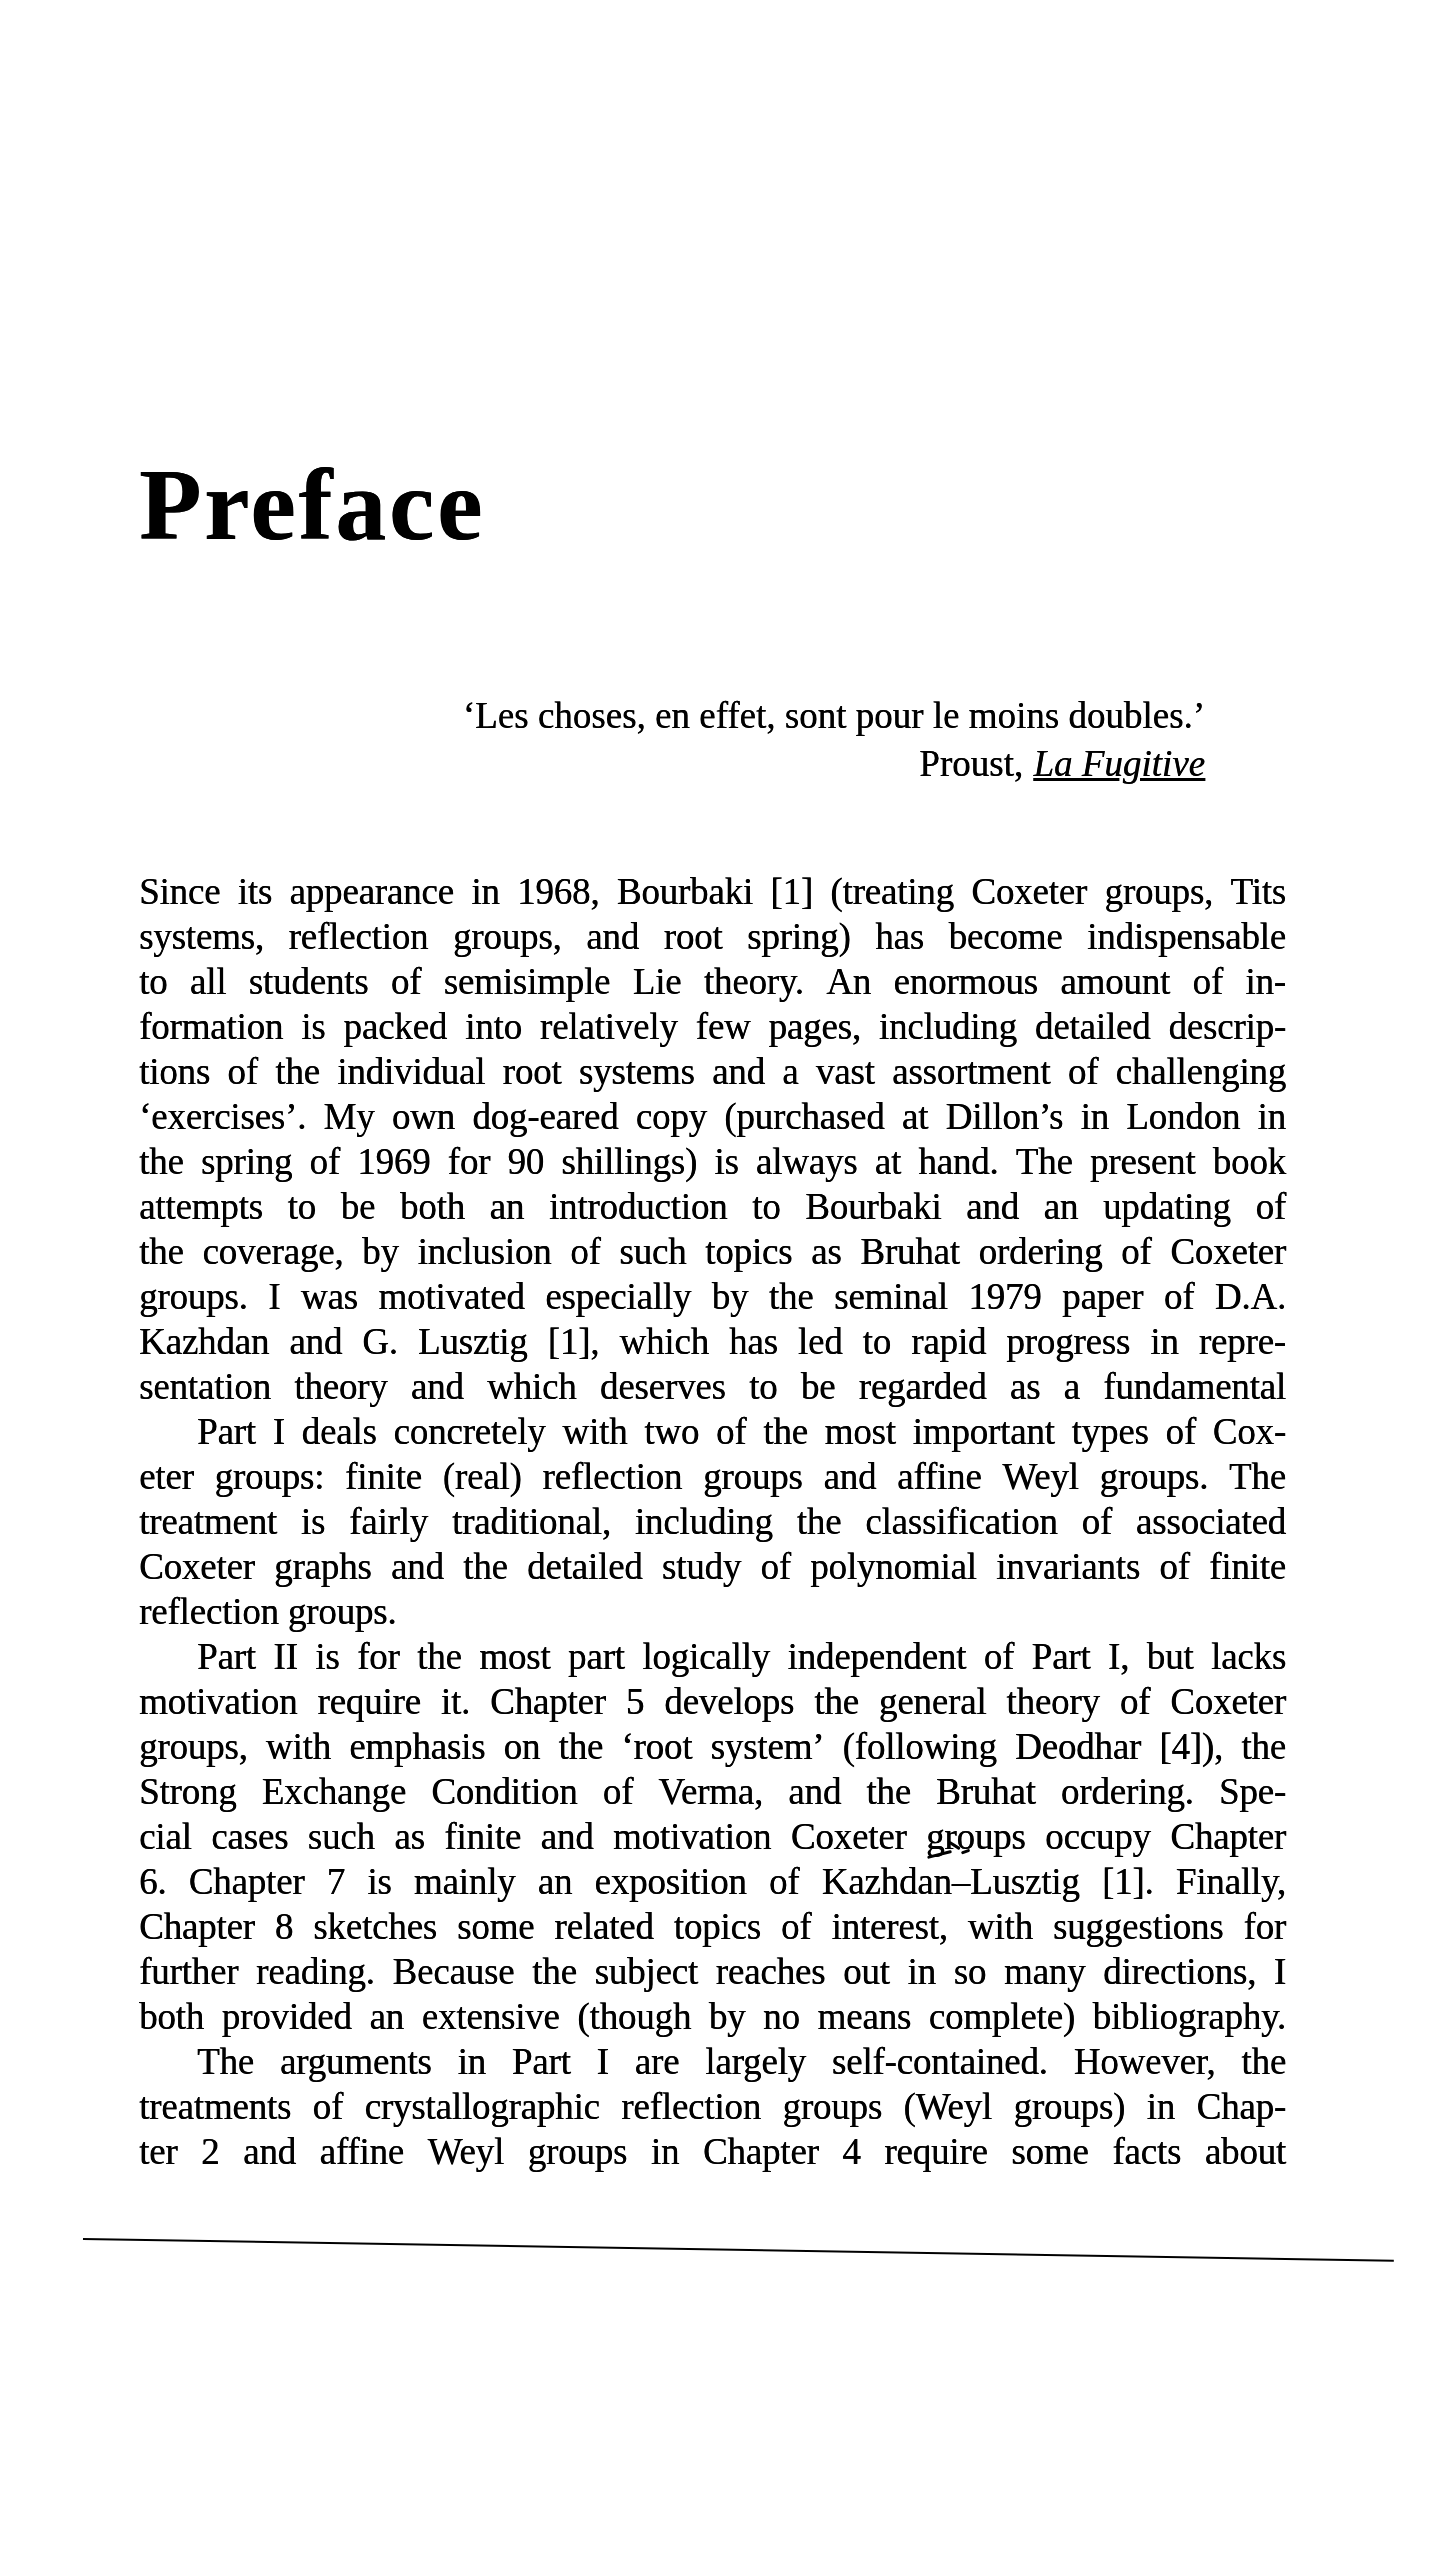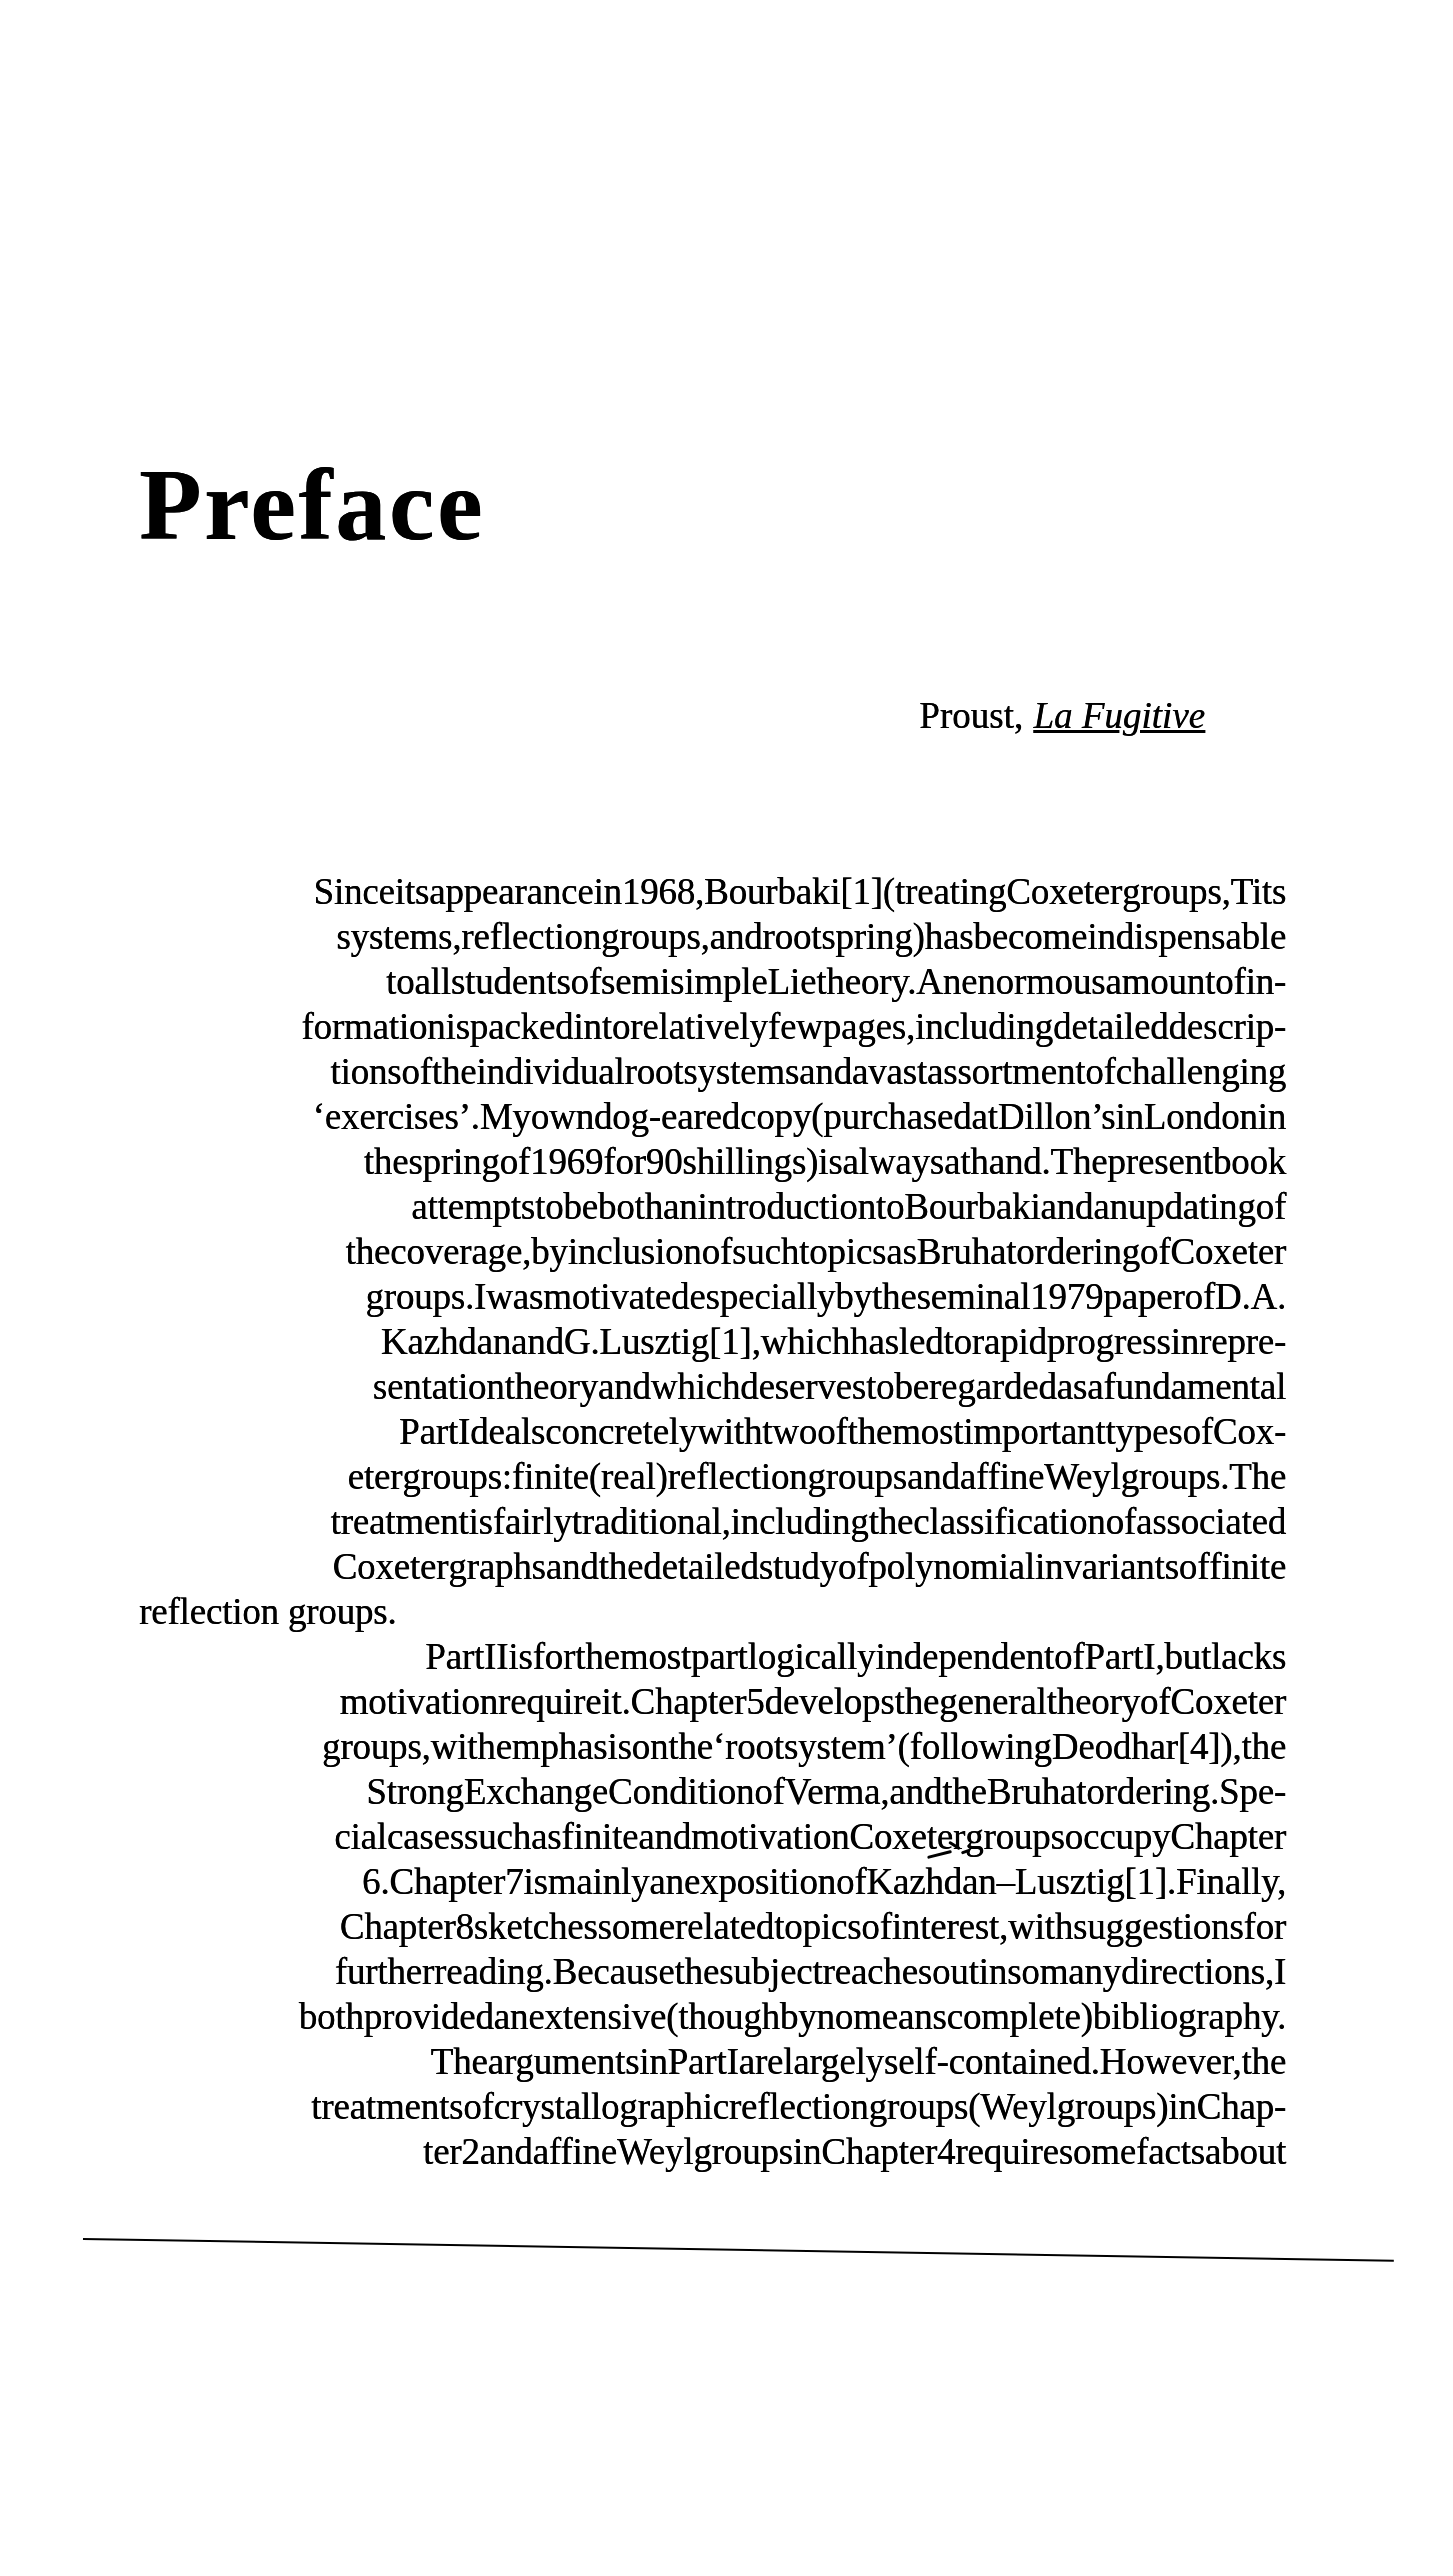--- a/index.html
+++ b/index.html
@@ -41,21 +41,21 @@
     top: 861px;
     width: 1147px;
     font-size: 37px;
     letter-spacing: -0.2px;
   }
   .line {
     height: 45px;
     line-height: 45px;
     white-space: nowrap;
   }
-  .line.just { display: flex; justify-content: flex-end; }
+  .line.just { display: flex; justify-content: space-between; }
   .line.indent { padding-left: 58px; }
   .smudge { position: absolute; left: 925px; top: 1833px; width: 49px; height: 26px; }
   .smudge i { position: absolute; display: block; background: #000; border-radius: 1.9px; }
   .smudge .m1 { left: 1.9px;  top: 12.2px; width: 24.5px; height: 2.8px; transform: rotate(-14deg); }
   .smudge .m2 { left: 22.6px; top: 2.8px;  width: 13px; height: 2.8px; transform: rotate(32deg); }
   .smudge .m3 { left: 36px; top: 8.5px;  width: 9.4px; height: 2.8px; transform: rotate(-20deg); }
   .scanline {
     position: absolute;
     left: 83px;
     top: 2230px;
@@ -67,20 +67,21 @@
   }
 </style>
 </head>
 <body>
 
 <div class="page">
 
   <h1 class="title">Preface</h1>
 
   <div class="epigraph">
+    <div class="ep-quote">‘Les choses, en effet, sont pour le moins doubles.’</div>
     <div class="ep-attr">
       <span>Proust,</span><span class="ep-work">La Fugitive</span>
     </div>
   </div>
 
   <div class="body-text">
       <div class="line just">
         <span>Since</span>
         <span>its</span>
         <span>appearance</span>

